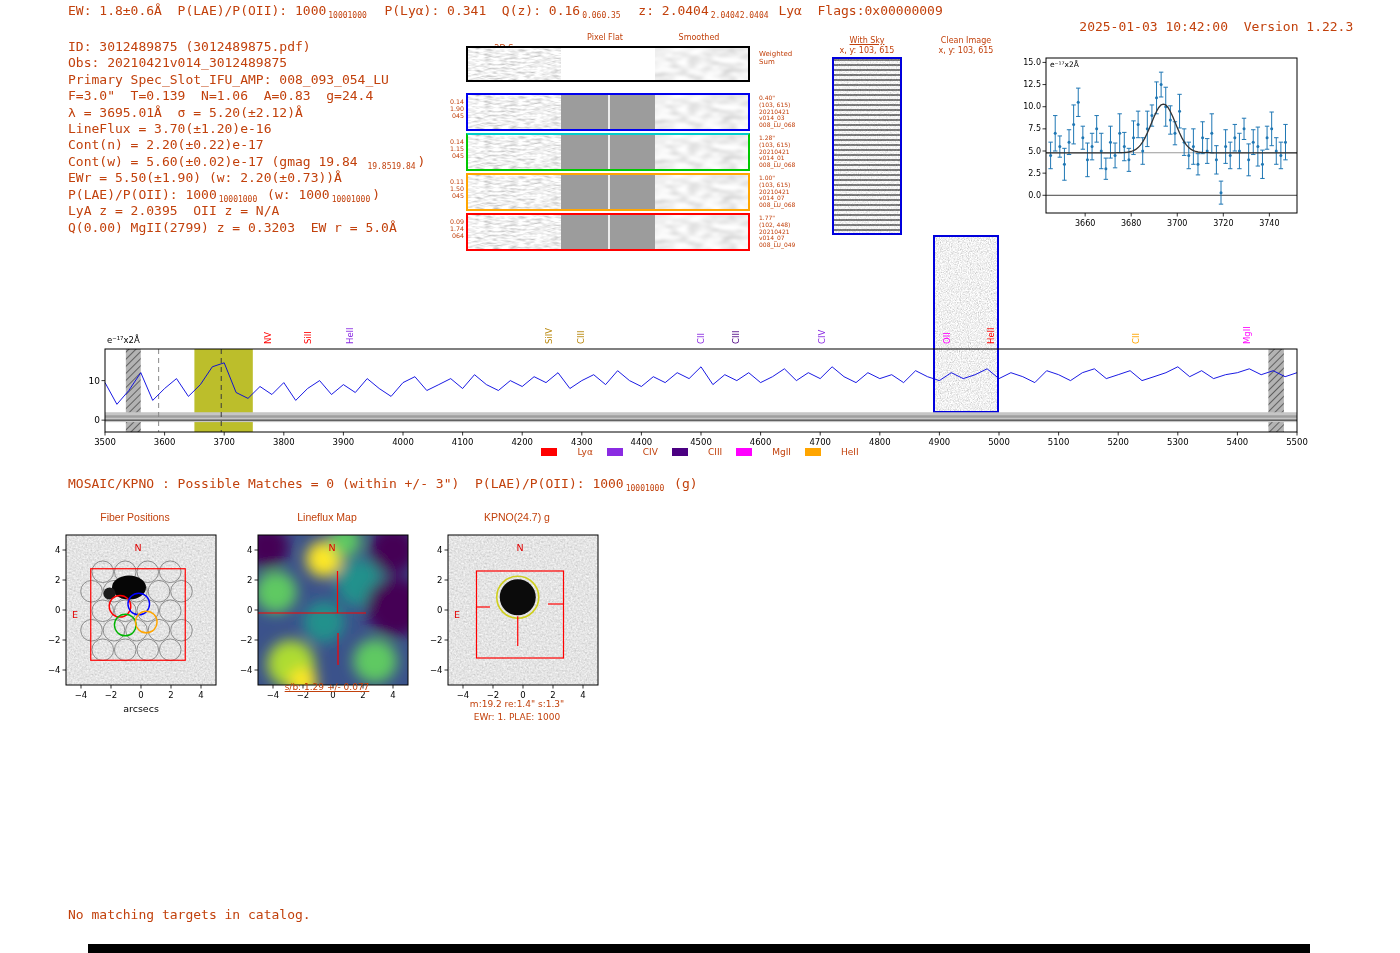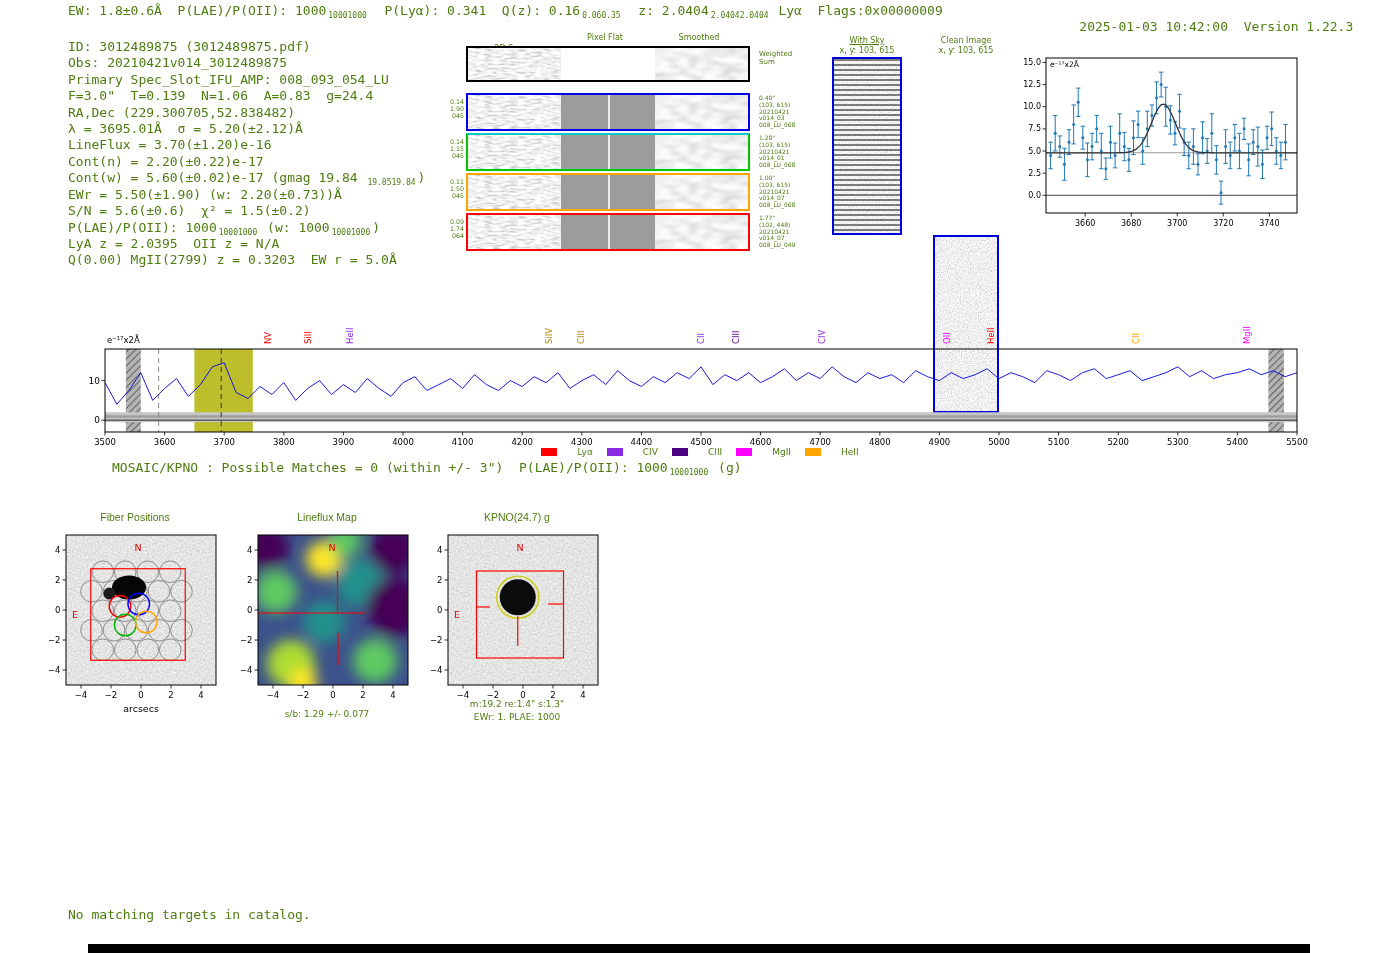--- a/index.html
+++ b/index.html
@@ -1,16 +1,16 @@
 <!DOCTYPE html>
 <html><head>
 <meta charset="utf-8">
 <style>
   html,body{margin:0;padding:0;background:#fff;}
-  #app{position:relative;width:1400px;height:953px;background:#fff;color:#4d7c0f;overflow:hidden;
+  #app{position:relative;width:1400px;height:953px;background:#fff;color:#c2410c;overflow:hidden;
        font-family:"DejaVu Sans Mono",monospace;}
   .abs{position:absolute;}
   .mono13{font-size:13px;line-height:16.4px;white-space:pre;font-family:"DejaVu Sans Mono",monospace;}
   .frac{display:inline-flex;flex-direction:row;font-size:8px;line-height:7.5px;vertical-align:-3px;margin:0 2px;}
   .frac span{display:block;}
   .ptitle{font-family:"DejaVu Sans",sans-serif;font-size:8px;text-align:center;}
   .s2title{font-family:"DejaVu Sans",sans-serif;font-size:8px;text-align:center;width:94px;}
   .ctitle{font-family:Liberation Sans, sans-serif;font-size:10.5px;text-align:center;}
   .cap{font-family:"DejaVu Sans",sans-serif;font-size:9px;text-align:center;}
   .imgbox{position:relative;overflow:hidden;box-sizing:border-box;border:2px solid #0000dd;background:#bdbdbd;}
@@ -66,27 +66,25 @@
   <div class="abs mono13" style="left:68px;top:3px;" id="hdr-left">EW: 1.8±0.6Å  P(LAE)/P(OII): 1000<span class="frac"><span>1000</span><span>1000</span></span>  P(Lyα): 0.341  Q(z): 0.16<span class="frac"><span>0.06</span><span>0.35</span></span>  z: 2.0404<span class="frac"><span>2.0404</span><span>2.0404</span></span> Lyα  Flags:0x00000009</div>
   <div class="abs mono13" style="left:1048px;top:3px;width:286px;text-align:right;">
     <span>2025-01-03 10:42:00</span><span>&nbsp;&nbsp;</span><span>Version 1.22.3</span>
   </div>
 
   <div class="abs" style="left:68px;top:39px;" id="info-block">
       <div class="mono13">ID: 3012489875 (3012489875.pdf)</div>
       <div class="mono13">Obs: 20210421v014_3012489875</div>
       <div class="mono13">Primary Spec_Slot_IFU_AMP: 008_093_054_LU</div>
       <div class="mono13">F=3.0"  T=0.139  N=1.06  A=0.83  g=24.4</div>
-      <div class="mono13">RA,Dec (229.300705,52.838482)</div>
       <div class="mono13">λ = 3695.01Å  σ = 5.20(±2.12)Å</div>
       <div class="mono13">LineFlux = 3.70(±1.20)e-16</div>
       <div class="mono13">Cont(n) = 2.20(±0.22)e-17</div>
       <div class="mono13">Cont(w) = 5.60(±0.02)e-17 (gmag 19.84 <span class="frac"><span>19.85</span><span>19.84</span></span>)</div>
       <div class="mono13">EWr = 5.50(±1.90) (w: 2.20(±0.73))Å</div>
-      <div class="mono13">S/N = 5.6(±0.6)  χ² = 1.5(±0.2)</div>
       <div class="mono13">P(LAE)/P(OII): 1000<span class="frac"><span>1000</span><span>1000</span></span> (w: 1000<span class="frac"><span>1000</span><span>1000</span></span>)</div>
       <div class="mono13">LyA z = 2.0395  OII z = N/A</div>
       <div class="mono13">Q(0.00) MgII(2799) z = 0.3203  EW r = 5.0Å</div>
     </div>
 
   <div class="abs s2title" style="left:464px;top:44px;">2D Spec</div>
   <div class="abs s2title" style="left:558px;top:33px;">Pixel Flat</div>
   <div class="abs s2title" style="left:652px;top:33px;">Smoothed</div>
   <div class="abs" style="left:440px;top:46px;" id="spec2d-rows">
       <div class="s2row" style="margin-bottom: 11px;">
@@ -578,21 +576,21 @@
       <div class="leg-item">
         <span class="leg-sw" style="background: rgb(255, 0, 255);"></span>
         <span class="leg-lb">MgII</span>
       </div>
       <div class="leg-item">
         <span class="leg-sw" style="background: rgb(255, 165, 0);"></span>
         <span class="leg-lb">HeII</span>
       </div>
     </div>
 
-  <div class="abs mono13" style="left:68px;top:460px;margin-left:44px;" id="mosaic-line">MOSAIC/KPNO : Possible Matches = 0 (within +/- 3")  P(LAE)/P(OII): 1000<span class="frac"><span>1000</span><span>1000</span></span> (g)</div>
+  <div class="abs mono13" style="left:68px;top:476px;" id="mosaic-line">MOSAIC/KPNO : Possible Matches = 0 (within +/- 3")  P(LAE)/P(OII): 1000<span class="frac"><span>1000</span><span>1000</span></span> (g)</div>
 
   <div class="abs ctitle" style="left:40px;top:511px;width:190px;">Fiber Positions</div>
   <div class="abs ctitle" style="left:232px;top:511px;width:190px;">Lineflux Map</div>
   <div class="abs ctitle" style="left:422px;top:511px;width:190px;">KPNO(24.7) g</div>
 
   <svg class="abs" id="fiber-svg" width="190" height="200" style="left:40px;top:525px;">
       <defs>
         <clipPath id="clipF">
           <rect x="26" y="10" width="150" height="150"></rect>
         </clipPath>
@@ -737,21 +735,21 @@
       <text x="131" y="173" font-size="8.5" font-family="DejaVu Sans, sans-serif" fill="#000" text-anchor="middle">2</text>
       <line x1="22.5" x2="26" y1="55" y2="55" stroke="#000" stroke-width="0.8"></line>
       <text x="20.5" y="58" font-size="8.5" font-family="DejaVu Sans, sans-serif" fill="#000" text-anchor="end">2</text>
       <line x1="161" x2="161" y1="160" y2="163.5" stroke="#000" stroke-width="0.8"></line>
       <text x="161" y="173" font-size="8.5" font-family="DejaVu Sans, sans-serif" fill="#000" text-anchor="middle">4</text>
       <line x1="22.5" x2="26" y1="25" y2="25" stroke="#000" stroke-width="0.8"></line>
       <text x="20.5" y="28" font-size="8.5" font-family="DejaVu Sans, sans-serif" fill="#000" text-anchor="end">4</text>
       <rect x="26" y="10" width="150" height="150" fill="none" stroke="#000" stroke-width="1"></rect>
     </svg>
 
-  <div class="abs cap" style="left:232px;top:709px;width:190px;">s/b: 1.29 +/- 0.077</div>
+  <div class="abs cap" style="left:232px;top:682px;width:190px;text-decoration:underline;">s/b: 1.29 +/- 0.077</div>
   <div class="abs cap" style="left:422px;top:699px;width:190px;">m:19.2  re:1.4"  s:1.3"</div>
   <div class="abs cap" style="left:422px;top:712px;width:190px;">EWr: 1. PLAE: 1000</div>
 
   <div class="abs mono13" style="left:68px;top:874px;">
     <div>No matching targets in catalog.</div>
     
   </div>
 
   <div class="abs" style="left:88px;top:944px;width:1222px;height:9px;background:#000;"></div>
 </div>

